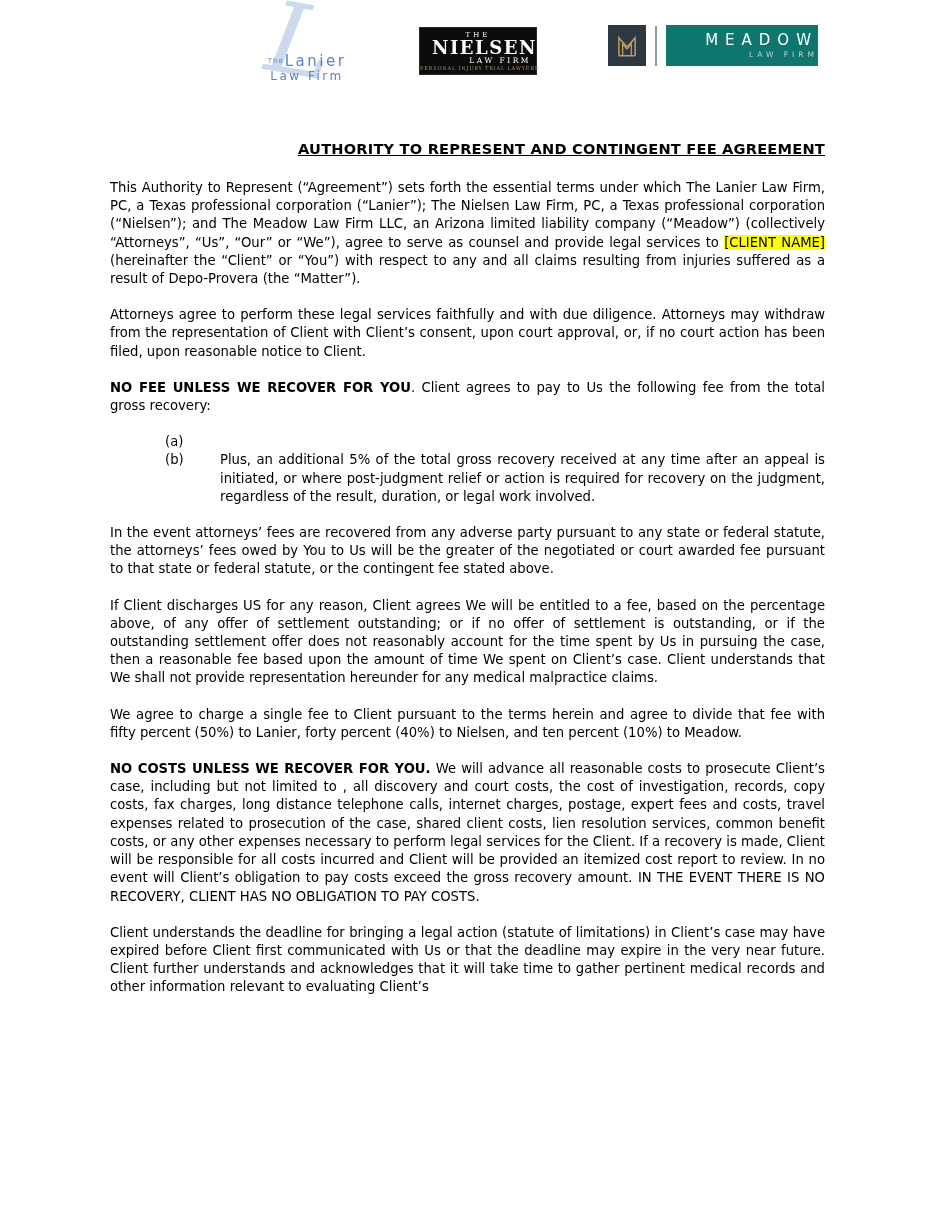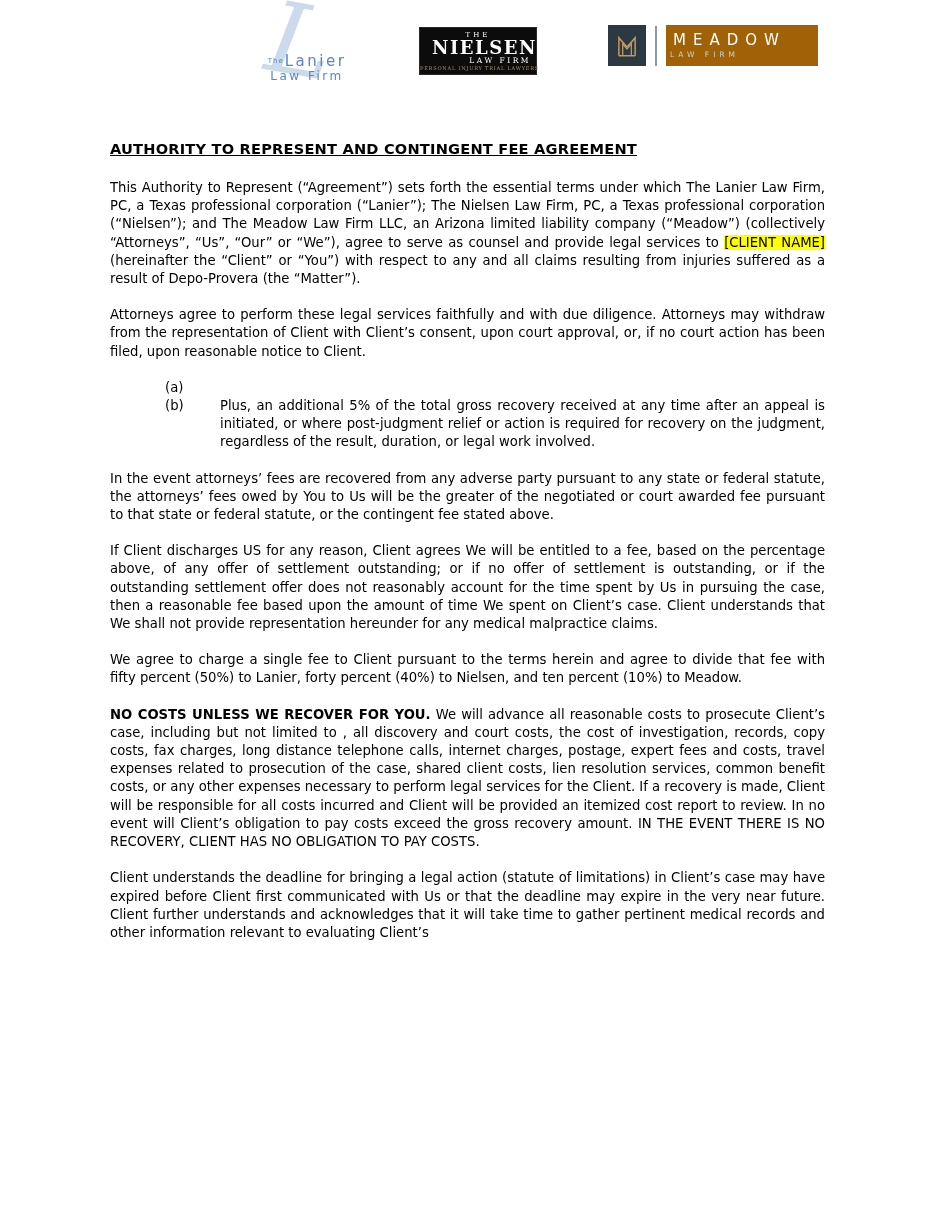--- a/index.html
+++ b/index.html
@@ -29,29 +29,29 @@
     text-align:center; box-sizing:border-box; border:1px solid #2a2a2a;
   }
   .n-the { font-size:7px; letter-spacing:3px; margin-top:3px; line-height:8px; }
   .n-name { font-size:18px; font-weight:bold; letter-spacing:1.5px; line-height:17px;padding-left:12px; }
   .n-sub { font-size:7.5px; letter-spacing:2.5px; text-align:right; margin-right:5px; line-height:9px; }
   .n-tag { font-size:5px; color:#a8906a; letter-spacing:0.8px; line-height:7px; white-space:nowrap; }
 
   .meadow { position:absolute; left:608px; top:25px; display:flex; align-items:center; }
   .m-icon { width:38px; height:41px; background:#2c3942; display:flex; align-items:center; justify-content:center; }
   .m-divider { width:2px; height:40px; background:#90989e; margin:0 9px; }
-  .m-box { width:152px; height:41px; background:#a16207; display:flex; flex-direction:column;
-    align-items:flex-start; justify-content:center; }
+  .m-box { width:152px; height:41px; background:#0f766e; display:flex; flex-direction:column;
+    align-items:flex-end; justify-content:center; }
   .m-name { font-size:15px; letter-spacing:7px; color:#ffffff; line-height:15px; padding-left:7px; }
   .m-sub { font-size:7.5px; letter-spacing:4px; color:#c8cfd4; margin-top:2px; padding-left:4px; }
 
   
   .content { margin:0 110px; }
   .doc-title {
-    margin-top:40px; text-align:left; font-size:14.6px; font-weight:bold;
+    margin-top:40px; text-align:right; font-size:14.6px; font-weight:bold;
     text-decoration:underline; letter-spacing:0.2px;
   }
   .para { font-size:13.2px; line-height:18.2px; text-align:justify; margin:18px 0 0 0; }
   .para.first { margin-top:22px; }
   .hl { background:#ffff00; }
   .bold { font-weight:bold; }
 
   .fee-list { margin-top:18px; }
   .list-item { display:flex; font-size:13.2px; line-height:18.2px; }
   .li-marker { flex:none; margin-left:55px; width:55px; }
@@ -97,20 +97,21 @@
   </div>
 
   <div class="content">
 
     <div class="doc-title">AUTHORITY TO REPRESENT AND CONTINGENT FEE AGREEMENT</div>
 
     <div class="para first"><span>This Authority to Represent (“Agreement”) sets forth the essential terms under which The Lanier Law Firm, PC, a Texas professional corporation (“Lanier”); The Nielsen Law Firm, PC, a Texas professional corporation (“Nielsen”); and The Meadow Law Firm LLC, an Arizona limited liability company (“Meadow”) (collectively “Attorneys”, “Us”, “Our” or “We”), agree to serve as counsel and provide legal services to </span><span class="hl">[CLIENT NAME]</span><span> (hereinafter the “Client” or “You”) with respect to any and all claims resulting from injuries suffered as a result of Depo-Provera (the “Matter”).</span></div>
 
     <div class="para">Attorneys agree to perform these legal services faithfully and with due diligence. Attorneys may withdraw from the representation of Client with Client’s consent, upon court approval, or, if no court action has been filed, upon reasonable notice to Client.</div>
 
+    <div class="para"><span class="bold">NO FEE UNLESS WE RECOVER FOR YOU</span><span>.  Client agrees to pay to Us the following fee from the total gross recovery:</span></div>
 
     <div class="fee-list">
       <div class="list-item">
         <span class="li-marker">(a)</span>
       </div>
       <div class="list-item">
         <span class="li-marker">(b)</span>
         <span class="li-text">Plus, an additional 5% of the total gross recovery received at any time after an appeal is initiated, or where post-judgment relief or action is required for recovery on the judgment, regardless of the result, duration, or legal work involved.</span>
       </div>
     </div>

